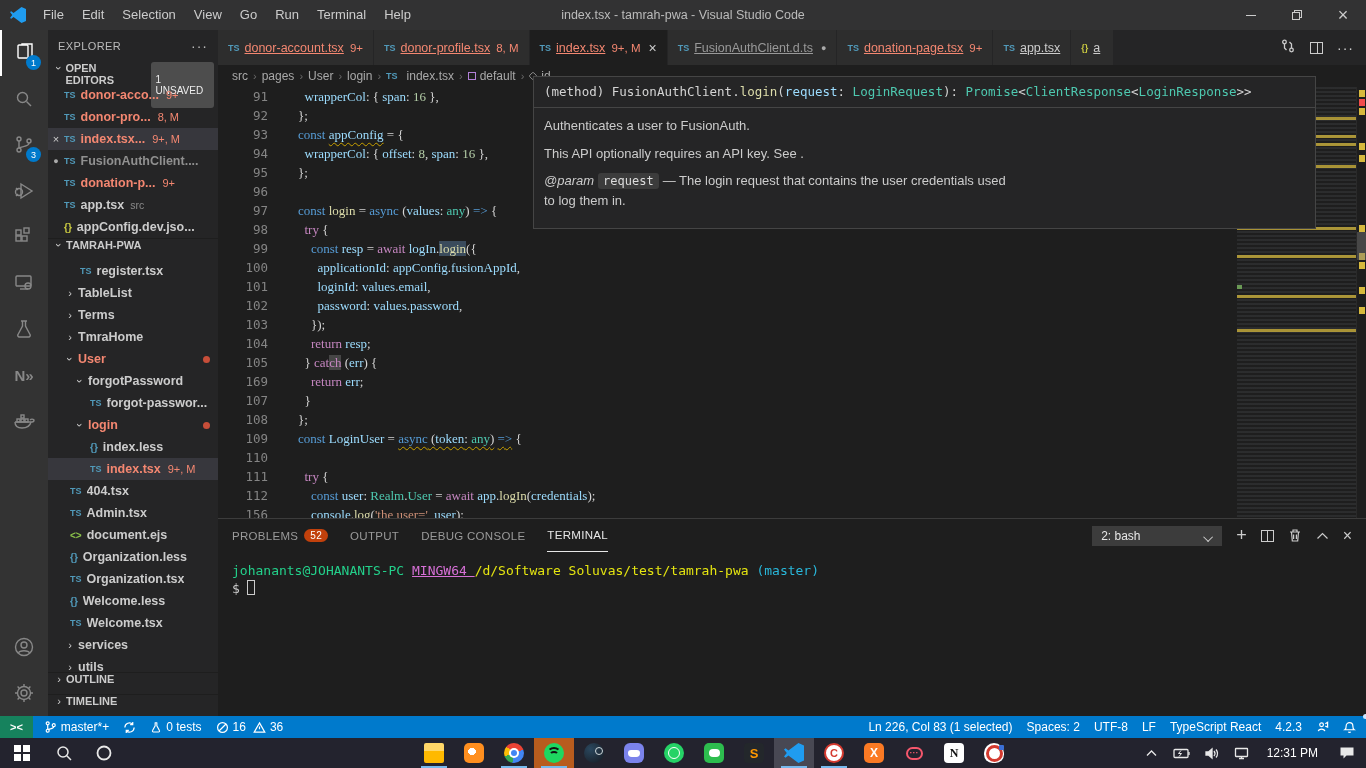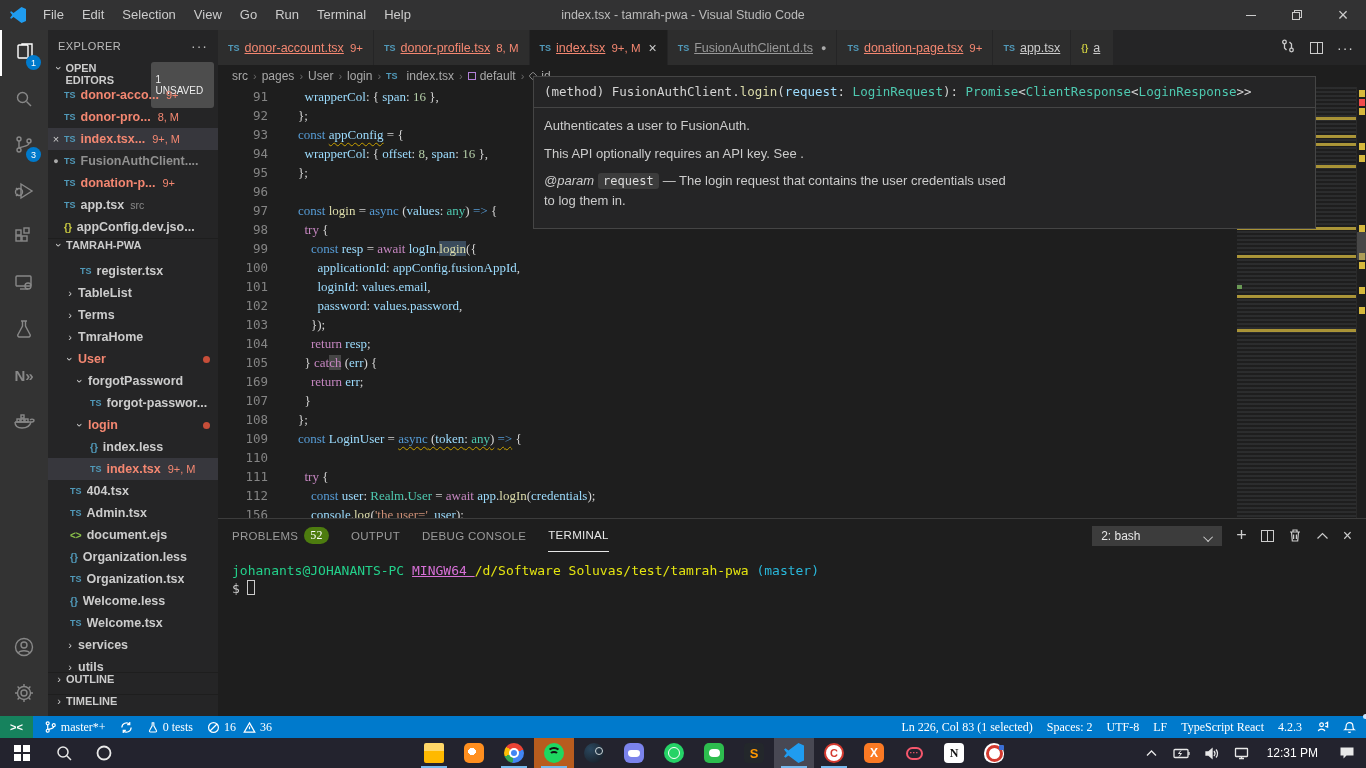--- a/index.html
+++ b/index.html
@@ -108,33 +108,33 @@
   .hover-sig span.t{color:#4ec9b0;}.hover-sig span.f{color:#dcdcaa;}.hover-sig span.v{color:#9cdcfe;}.hover-sig span.p{color:#d4d4d4;}
   .hover-body{padding:8px 10px 10px;color:#ccc;line-height:1.5;}
   .hover-body p{margin-bottom:8px;}
   .tag{font-style:italic;color:#ccc;}
   .chip{font-family:"DejaVu Sans Mono",monospace;background:#3c3c3c;color:#ddd;padding:1px 5px;border-radius:3px;font-size:12px;margin:0 4px;}
   
   .panel{height:198px;border-top:1px solid #3c3c3c;background:#1e1e1e;display:flex;flex-direction:column;}
   .panel-top{height:33px;display:flex;align-items:center;padding:0 14px;}
   .ptab{font-size:11.5px;color:#9a9a9a;margin-right:22px;display:flex;align-items:center;height:33px;letter-spacing:.3px;}
   .ptab.active{color:#e7e7e7;border-bottom:1px solid #e7e7e7;}
-  .ptab .pbadge{margin-left:6px;background:#4d7c0f;color:#fff;border-radius:9px;font-size:12px;padding:1px 6px;font-family:Liberation Serif, serif;}
+  .ptab .pbadge{margin-left:6px;background:#c2410c;color:#fff;border-radius:9px;font-size:10px;padding:1px 6px;}
   .panel-right{margin-left:auto;display:flex;align-items:center;gap:14px;}
   .shell-select{background:#3c3c3c;color:#e7e7e7;font-size:12px;padding:3px 26px 3px 9px;position:relative;min-width:130px;}
   .shell-select:after{content:"";position:absolute;right:9px;top:9px;width:6px;height:6px;border-left:1px solid #ccc;border-bottom:1px solid #ccc;transform:rotate(-45deg) translateY(-2px);}
   .picon{color:#ccc;font-size:15px;display:flex;align-items:center;}
   .picon svg{stroke:#ccc;fill:none;stroke-width:1.2;}
   .term{padding:10px 0 0 14px;font-family:"DejaVu Sans Mono",monospace;font-size:13px;line-height:18px;}
   .term .tg{color:#23d18b;}.term .tm{color:#d670d6;text-decoration:underline;}.term .ty{color:#e5e510;}.term .tc{color:#29b8db;}
   .cursor{display:inline-block;width:8px;height:15px;border:1px solid #ccc;vertical-align:-2px;margin-left:7px;}
   
   .statusbar{height:22px;background:#007acc;display:flex;align-items:center;font-size:12px;color:#fff;}
   .remote{background:#16825d;height:22px;display:flex;align-items:center;padding:0 10px;font-weight:bold;font-size:11px;margin-right:4px;}
-  .sitem{display:flex;align-items:center;gap:4px;padding:0 7px;height:22px;white-space:nowrap;font-family:Liberation Serif, serif;}
+  .sitem{display:flex;align-items:center;gap:4px;padding:0 7px;height:22px;white-space:nowrap;}
   .sitem svg{stroke:#fff;fill:none;stroke-width:1.3;}
   .sb-right{margin-left:auto;display:flex;align-items:center;}
   .bell-dot{position:relative;}
   .bell-dot:after{content:"";position:absolute;right:-2px;top:-2px;width:5px;height:5px;border-radius:50%;background:#cfe8ff;}
   
   .taskbar{height:30px;background:#23232e;display:flex;align-items:stretch;}
   .tb-cell{width:40px;display:flex;align-items:center;justify-content:center;position:relative;flex:none;}
   .tb-cell.active{background:#484853;}
   .tb-cell.attn{background:#b85c1e;}
   .run-line{position:absolute;bottom:0;left:7px;right:7px;height:2px;background:#76b9ed;}

